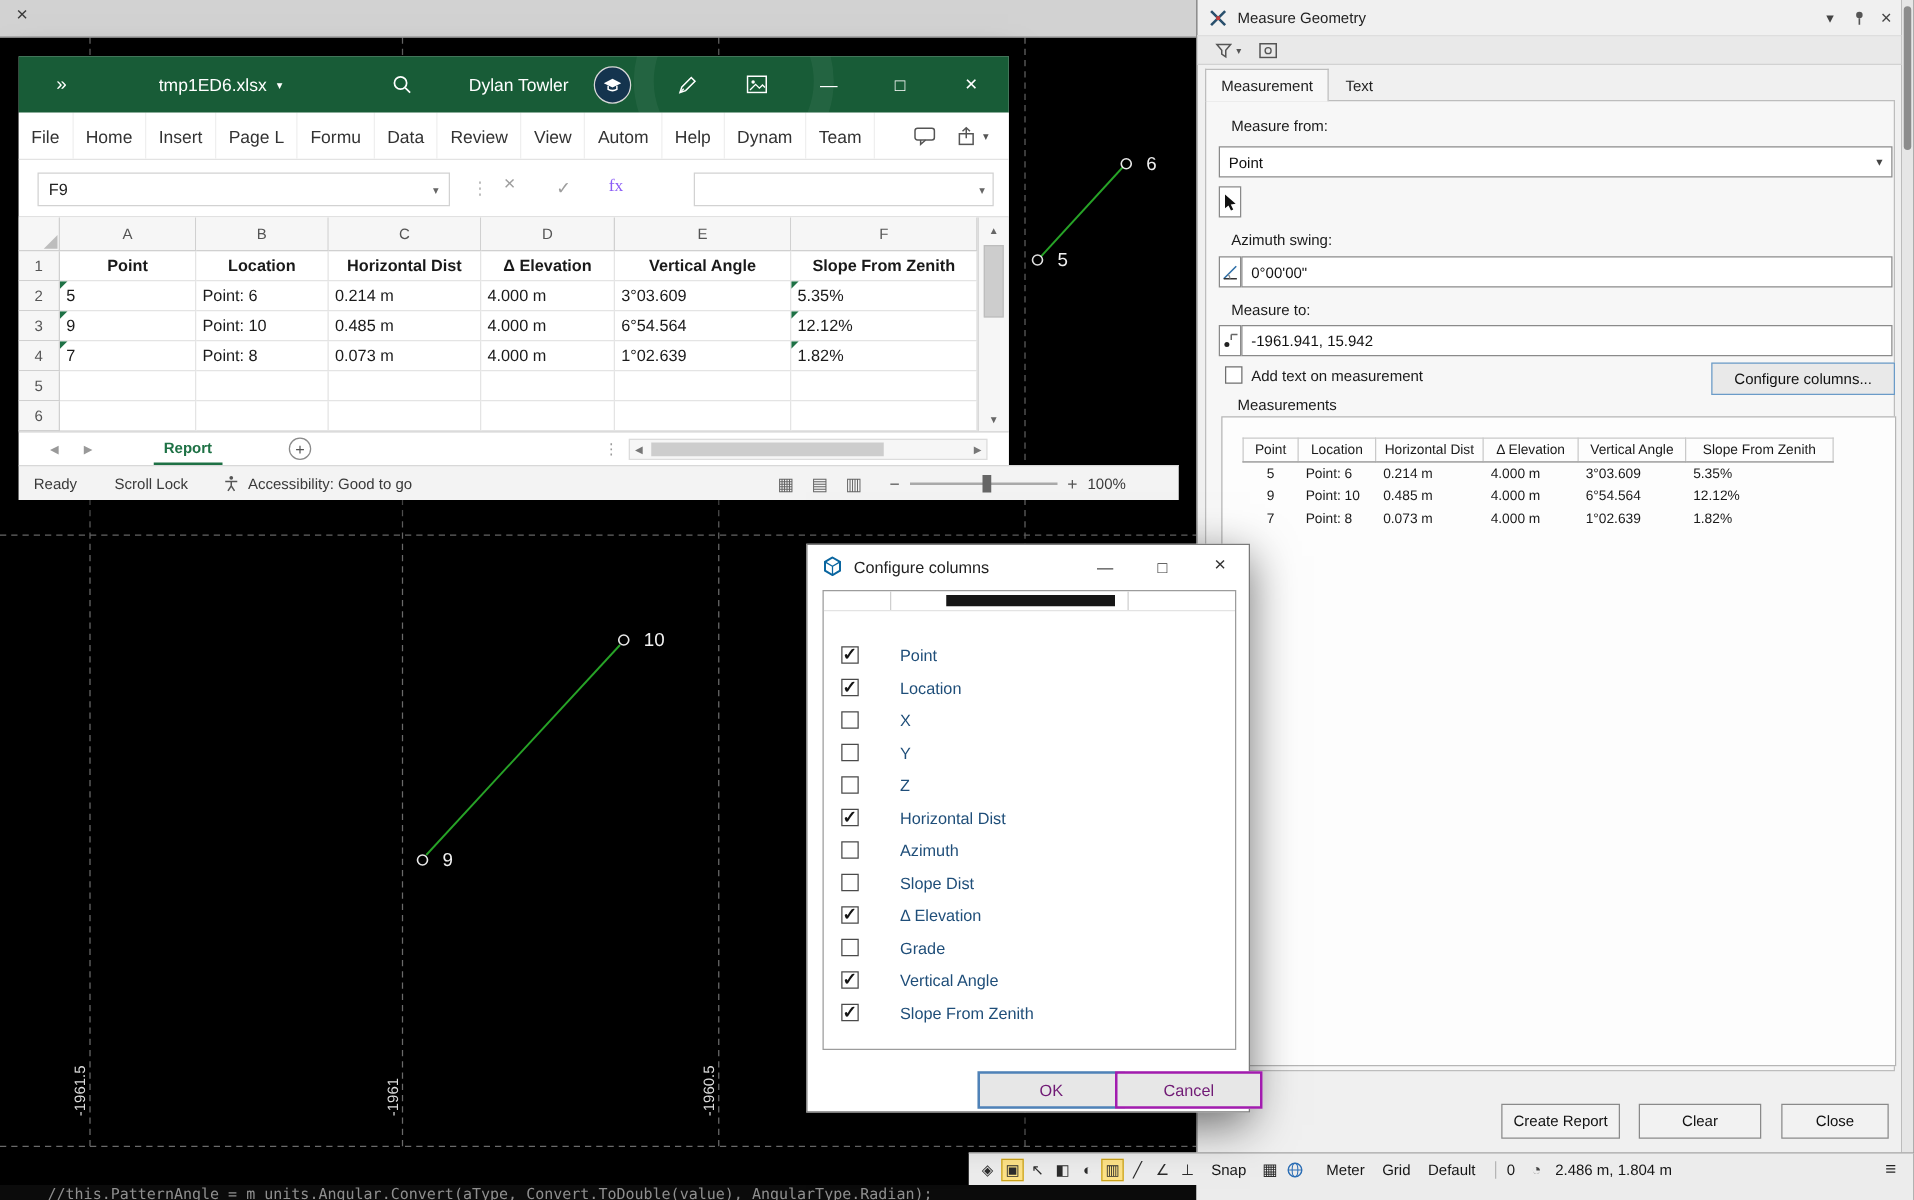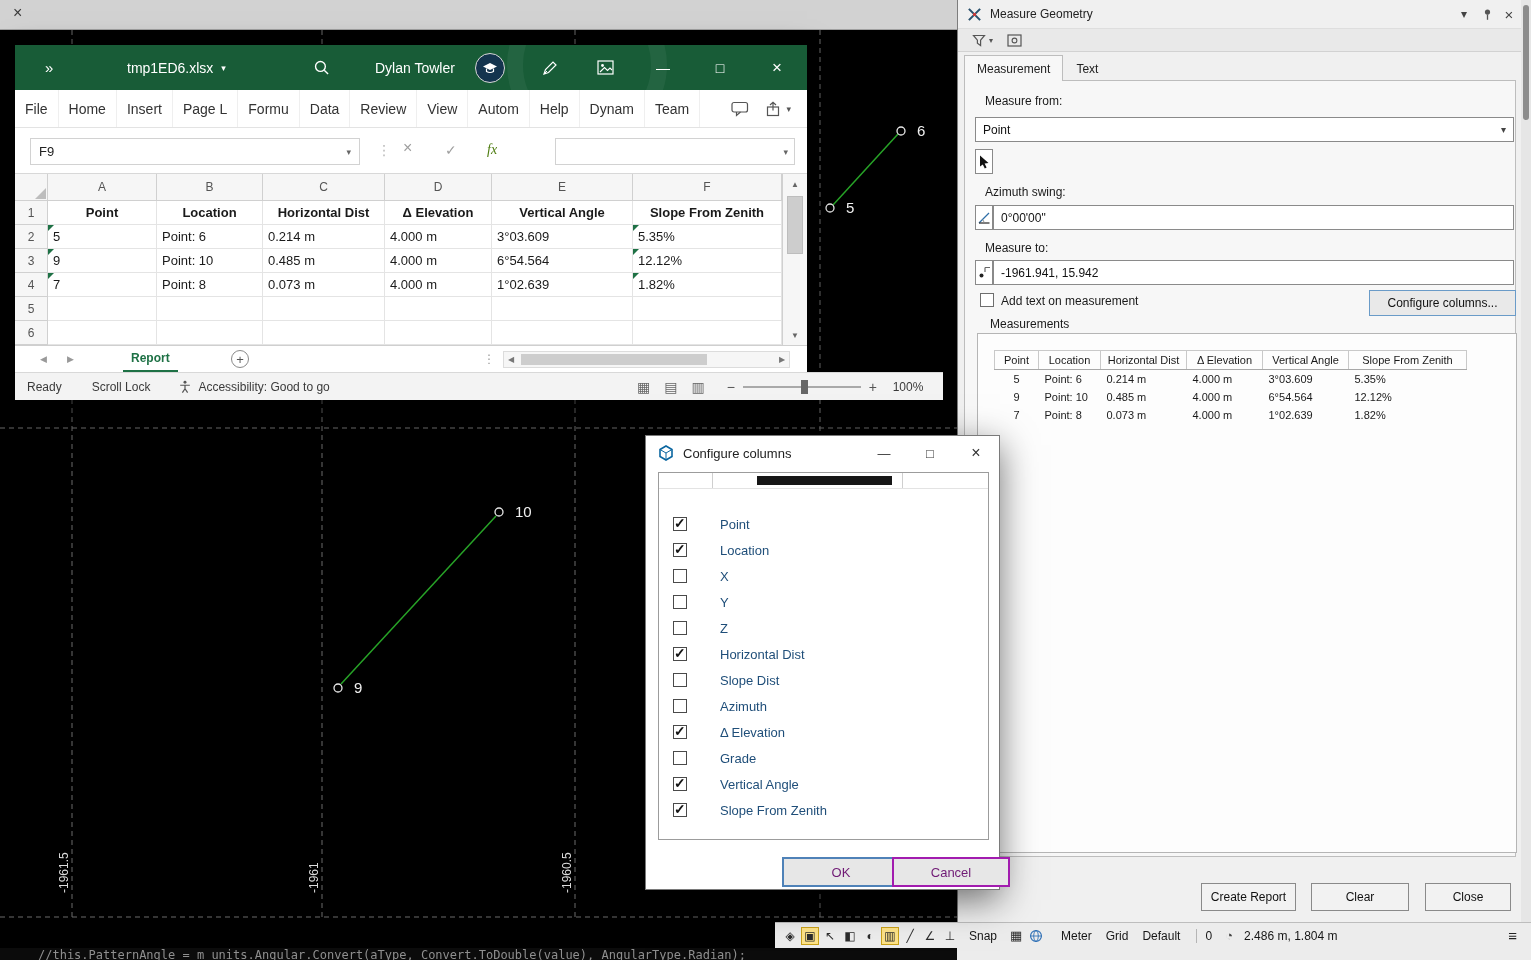--- a/index.html
+++ b/index.html
@@ -22,21 +22,21 @@
   .xlt{position:absolute;top:0;height:45px;display:flex;align-items:center;white-space:nowrap}
   .xl-winbtn{position:absolute;top:0;width:30px;height:45px;display:flex;align-items:center;justify-content: center;font-size:14px;color:#fff}
   .avatar-circle{width:30px;height:30px;border-radius:50%;background:#14344e;border:1.5px solid #d8d8d8;display:flex;align-items:center;justify-content:center}
   .xl-ribbon{height:38px;display:flex;align-items:center;background:#fff;border-bottom:1px solid #e3e3e3;font-size:14px;color:#333}
   .xl-tabbtn{padding:0 9px;height:100%;display:flex;align-items:center;border-right:1px solid #efefef}
   .rb-right{margin-left:auto;display:flex;align-items:center;gap:16px;padding-right:16px}
   .xl-formula{position:relative;height:46px;background:#fff;border-bottom:1px solid #d8d8d8}
   .xl-namebox{position:absolute;left:15px;top:10px;width:330px;height:27px;border:1px solid #d2d2d2;display:flex;align-items:center;padding:0 8px;font-size:13px;color:#222}
   .xl-namebox .car{margin-left:auto;font-size:9px;color:#666}
   .fb-i{position:absolute;top:14px;font-size:14px}
-  .fb-i.fx{font-family:"Liberation Serif",serif;font-style:italic;color:#4d7c0f}
+  .fb-i.fx{font-family:"Liberation Serif",serif;color:#8b5cf6}
   .xl-forminput{position:absolute;left:540px;top:10px;width:240px;height:27px;border:1px solid #d2d2d2;display:flex;align-items:center;padding:0 6px}
   .xl-forminput .car{margin-left:auto;font-size:9px;color:#666}
   .xl-grid{position:absolute;left:0;top:129px;width:767px;display:grid;grid-template-columns:33px 109px 106px 122px 107px 141px 149px;grid-template-rows:27px 24px 24px 24px 24px 24px 24px;background:#fff}
   .gh{background:#f6f6f6;border-right:1px solid #d0d0d0;border-bottom:1px solid #d0d0d0;color:#555;font-size:12px;display:flex;align-items:center;justify-content:center}
   .corner{position:relative}
   .corner::after{content:"";position:absolute;right:1px;bottom:1px;border-bottom:11px solid #bdbdbd;border-left:11px solid transparent}
   .cell{border-right:1px solid #e4e4e4;border-bottom:1px solid #e4e4e4;padding-left:5px;display:flex;align-items:center;position:relative;white-space:nowrap;overflow:hidden;font-size:13px}
   .cell.hdr{font-weight:bold;justify-content:center;padding-left:0}
   .cell.tri::before{content:"";position:absolute;left:0;top:0;border-top:6px solid #1e7145;border-right:6px solid transparent}
   .xl-vscroll{position:absolute;left:767px;top:129px;width:25px;height:171px;background:#f6f6f6;border-left:1px solid #d0d0d0;font-size:8px;color:#666}
@@ -311,21 +311,21 @@
     </span>
     <span style="margin-left:6px">Accessibility: Good to go</span>
     <span class="vico" style="margin-left:auto">▦</span>
     <span class="vico">▤</span>
     <span class="vico">▥</span>
     <span class="zctl">−</span>
     <div class="ztrack">
         <div class="zthumb"></div>
       </div>
     <span class="zctl">+</span>
-    <span style="width:46px;text-align:center;margin-right:12px">100%</span>
+    <span style="width:46px;text-align:left;margin-right:27px">100%</span>
   </div>
 </div>
 
 <div class="panel">
   <div class="p-titlebar">
     <span>
       <svg width="15" height="15" viewBox="0 0 16 16">
           <path d="M2 2 L14 14 M14 2 L2 14" stroke="#29506d" stroke-width="2.2"></path>
           <rect x="6.4" y="6.4" width="3.2" height="3.2" fill="#c23b3b"></rect>
         </svg>
@@ -495,25 +495,25 @@
       <div class="dlg-item">
         <span class="chk" data-checked="false"></span>
         <span class="lbl">Z</span>
       </div>
       <div class="dlg-item">
         <span class="chk" data-checked="true"></span>
         <span class="lbl">Horizontal Dist</span>
       </div>
       <div class="dlg-item">
         <span class="chk" data-checked="false"></span>
+        <span class="lbl">Azimuth</span>
+      </div>
+      <div class="dlg-item">
+        <span class="chk" data-checked="false"></span>
         <span class="lbl">Slope Dist</span>
-      </div>
-      <div class="dlg-item">
-        <span class="chk" data-checked="false"></span>
-        <span class="lbl">Azimuth</span>
       </div>
       <div class="dlg-item">
         <span class="chk" data-checked="true"></span>
         <span class="lbl">Δ Elevation</span>
       </div>
       <div class="dlg-item">
         <span class="chk" data-checked="false"></span>
         <span class="lbl">Grade</span>
       </div>
       <div class="dlg-item">

